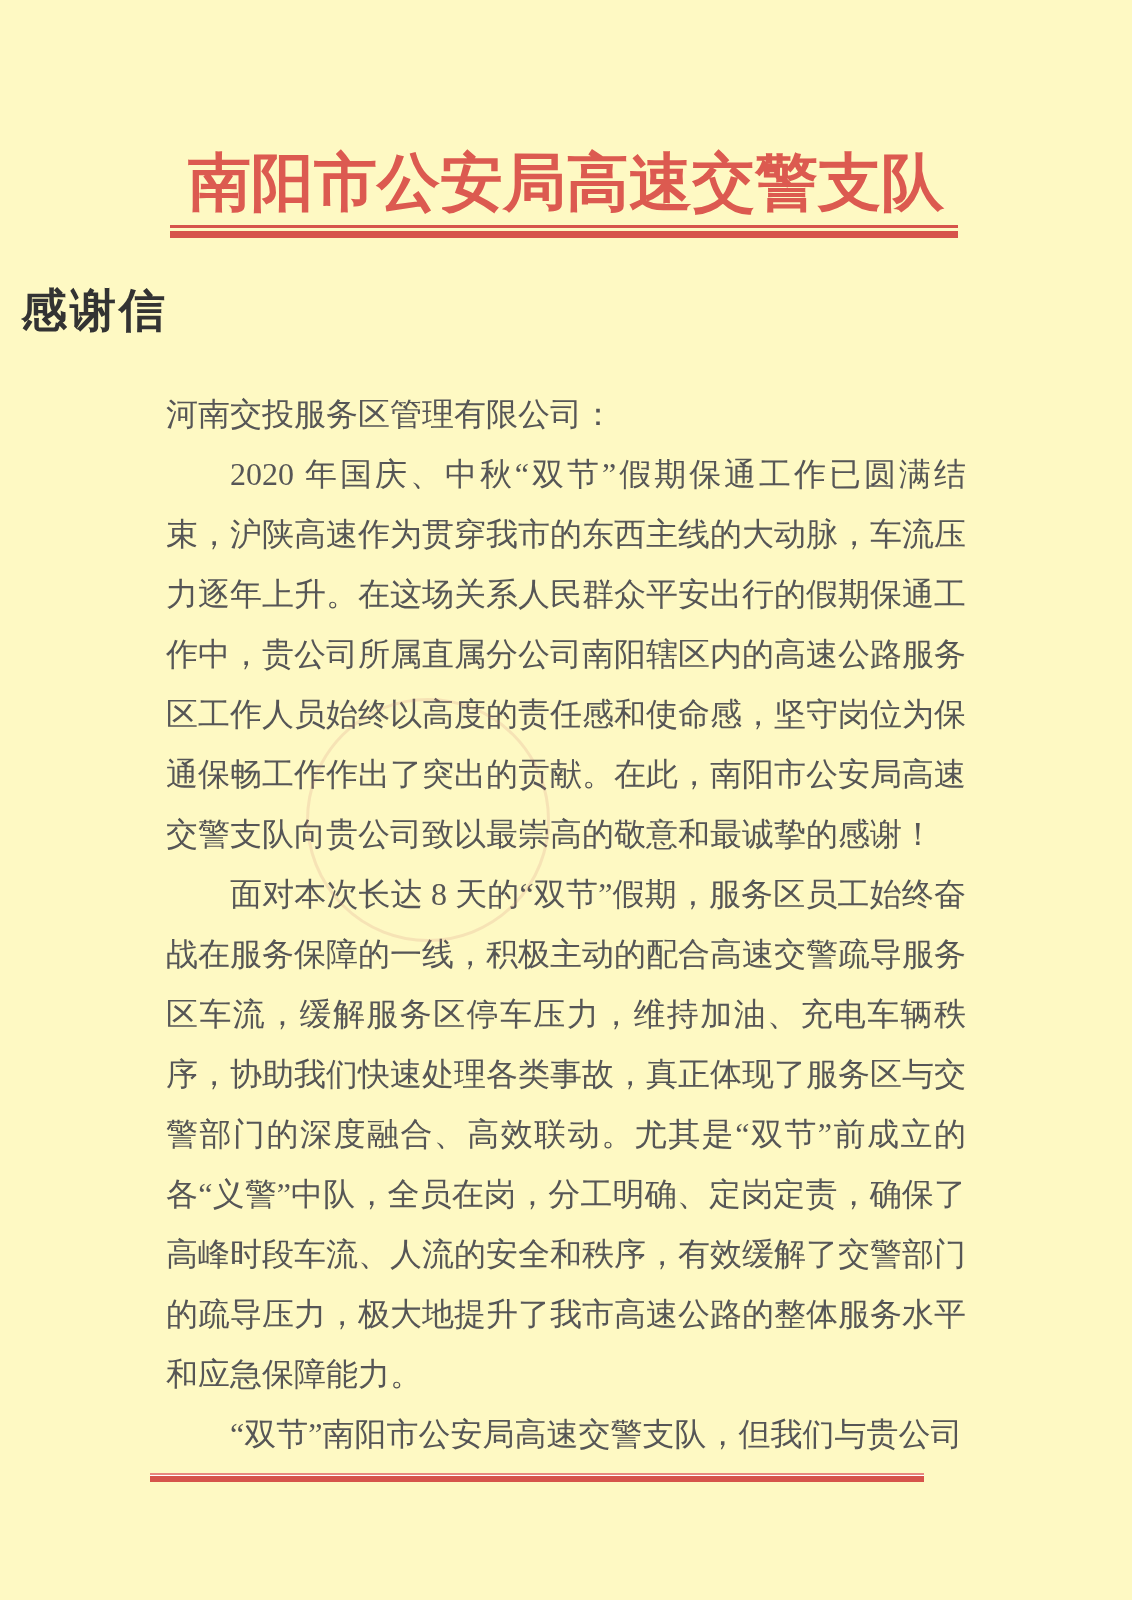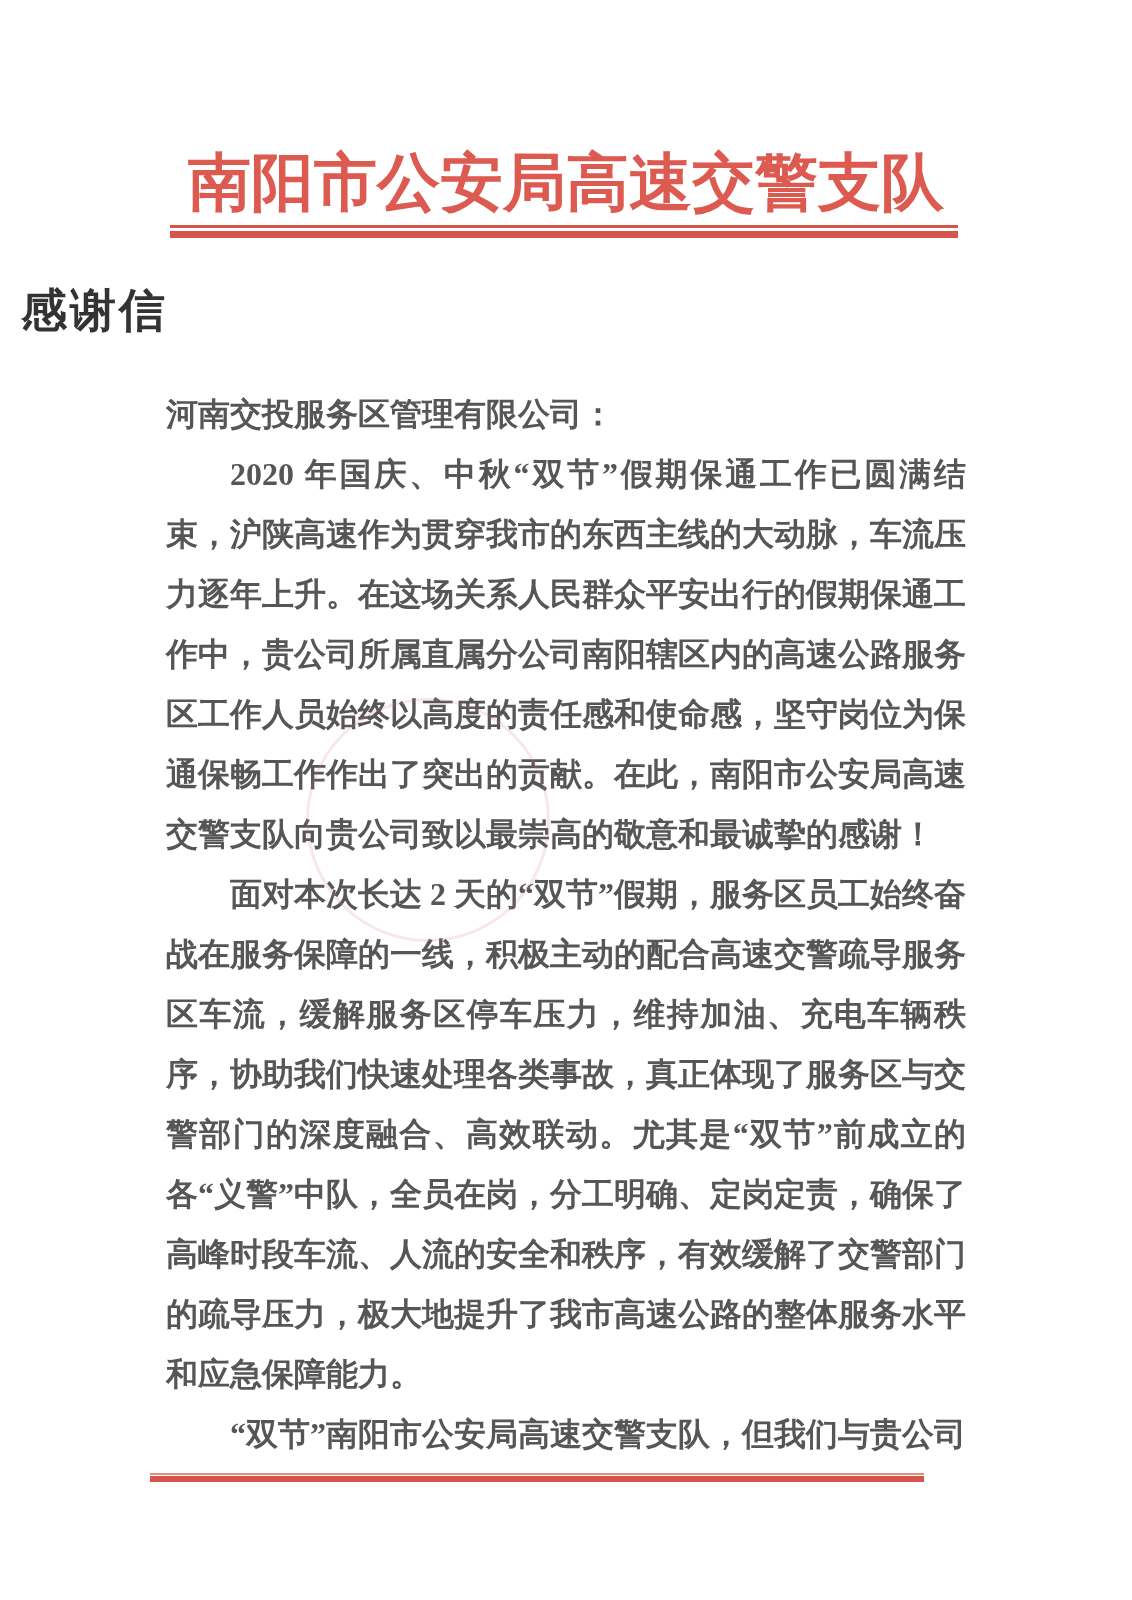--- a/index.html
+++ b/index.html
@@ -1,20 +1,20 @@
 <!DOCTYPE html>
 <html style="--accent-red: #dc5a50; --line-red: #d6544b; --title-text: #333333; --body-text: #565656;"><head>
 <meta charset="utf-8">
 <style>
   html,body { margin:0; padding:0; background:#e8e8e8; }
   .page {
     position:relative;
     width:1132px; height:1600px;
     margin:0 auto;
-    background:#ffffff;
+    background:#fef9c3;
     overflow:hidden;
     font-family:"Liberation Serif", serif;
   }
   .letterhead {
     position:absolute; top:140px; left:0; width:100%;
     text-align:center;
     font-size:63px; font-weight:bold;
     color:var(--accent-red, #dc5a50);
     letter-spacing:0px;
     white-space:nowrap;
@@ -33,21 +33,21 @@
     letter-spacing:3px;
     margin-left:21px;
   }
   .letter-body {
     position:absolute; top:384px; left:166px; width:800px;
     font-size:32px; line-height:60px;
     color:var(--body-text, #565656);
     text-align:justify;
     text-justify:inter-ideograph;
   }
-  .letter-body p { margin:0; text-indent:2em;font-weight:bold; }
+  .letter-body p { margin:0; text-indent:2em; }
   .letter-body p.salutation { text-indent:0; }
   .seal-bleed {
     position:absolute; left:306px; top:698px;
     width:238px; height:238px;
     border-radius:50%;
     border:3px solid rgba(212,130,122,0.18);
     pointer-events:none;
   }
   .footer-rule {
     position:absolute; top:1473px; left:150px; width:774px; height:9px;
@@ -66,21 +66,21 @@
 
   <div class="letterhead">南阳市公安局高速交警支队</div>
 
   <div class="header-rule"></div>
 
   <div class="doc-title">感谢信</div>
 
   <div class="letter-body">
     <p class="salutation">河南交投服务区管理有限公司：</p>
     <p>2020 年国庆、中秋“双节”假期保通工作已圆满结束，沪陕高速作为贯穿我市的东西主线的大动脉，车流压力逐年上升。在这场关系人民群众平安出行的假期保通工作中，贵公司所属直属分公司南阳辖区内的高速公路服务区工作人员始终以高度的责任感和使命感，坚守岗位为保通保畅工作作出了突出的贡献。在此，南阳市公安局高速交警支队向贵公司致以最崇高的敬意和最诚挚的感谢！</p>
-    <p>面对本次长达 2 天的“双节”假期，服务区员工始终奋战在服务保障的一线，积极主动的配合高速交警疏导服务区车流，缓解服务区停车压力，维持加油、充电车辆秩序，协助我们快速处理各类事故，真正体现了服务区与交警部门的深度融合、高效联动。尤其是“双节”前成立的各“义警”中队，全员在岗，分工明确、定岗定责，确保了高峰时段车流、人流的安全和秩序，有效缓解了交警部门的疏导压力，极大地提升了我市高速公路的整体服务水平和应急保障能力。</p>
+    <p>面对本次长达 8 天的“双节”假期，服务区员工始终奋战在服务保障的一线，积极主动的配合高速交警疏导服务区车流，缓解服务区停车压力，维持加油、充电车辆秩序，协助我们快速处理各类事故，真正体现了服务区与交警部门的深度融合、高效联动。尤其是“双节”前成立的各“义警”中队，全员在岗，分工明确、定岗定责，确保了高峰时段车流、人流的安全和秩序，有效缓解了交警部门的疏导压力，极大地提升了我市高速公路的整体服务水平和应急保障能力。</p>
     <p>“双节”南阳市公安局高速交警支队，但我们与贵公司</p>
   </div>
 
   <div class="seal-bleed"></div>
 
   <div class="footer-rule"></div>
 
 </div>
 
 </body></html>

